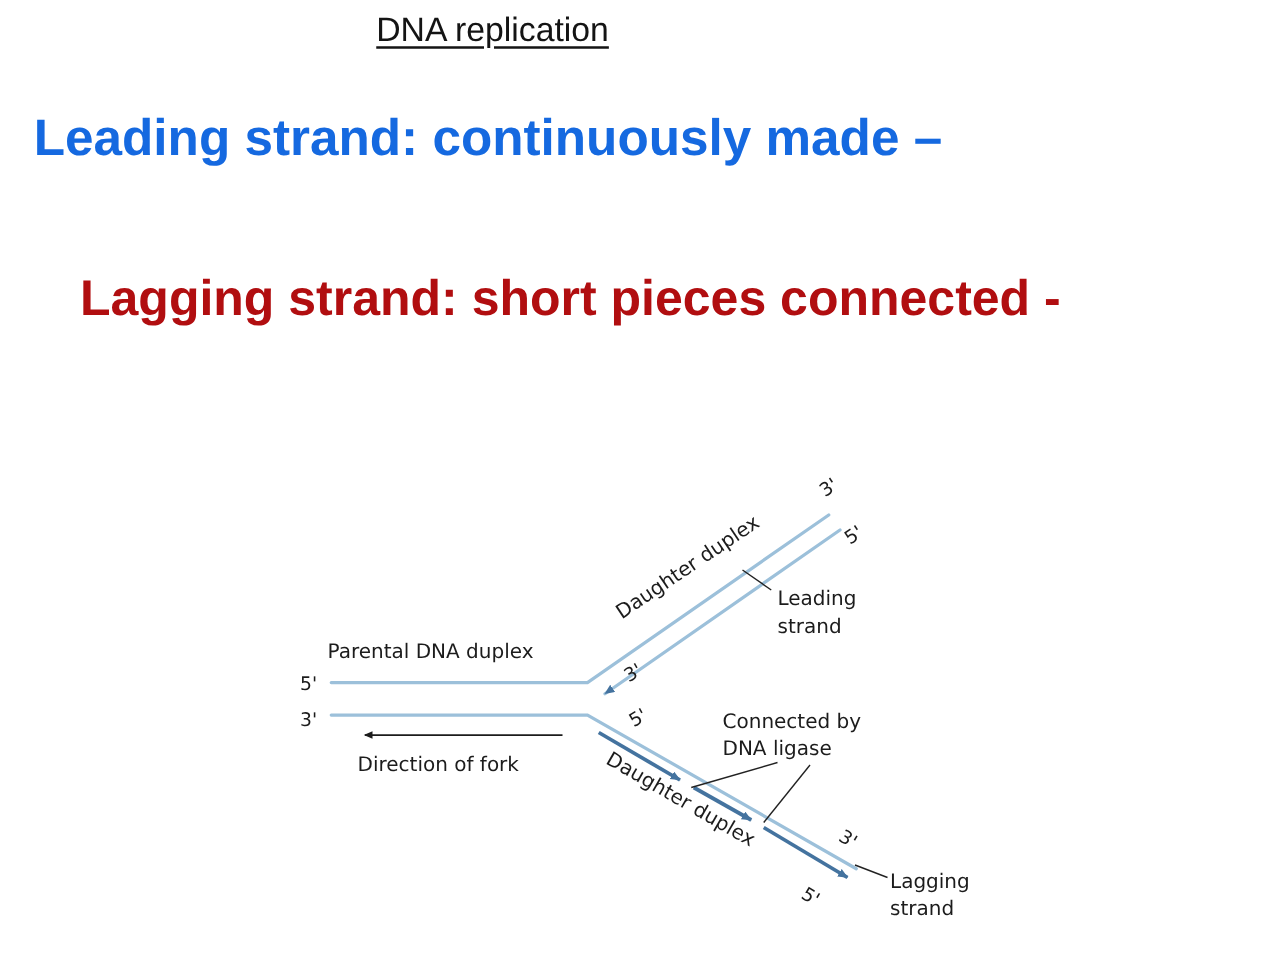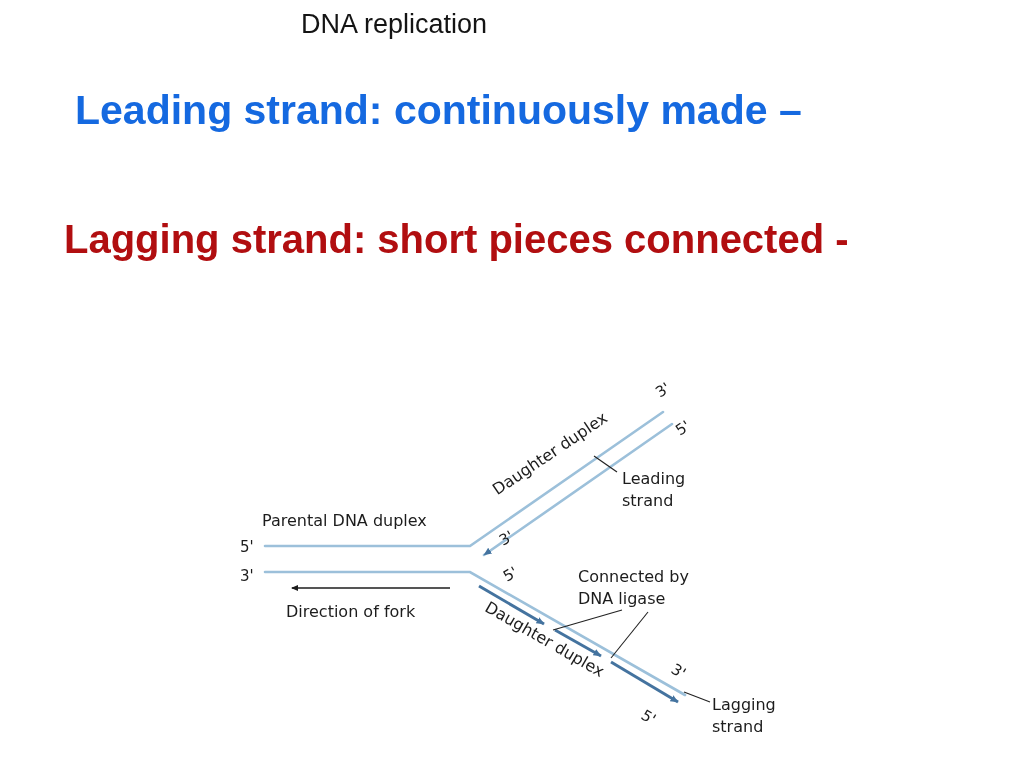--- a/index.html
+++ b/index.html
@@ -15,34 +15,34 @@
     background: var(--page_bg, #ffffff);
     overflow: hidden;
   }
   .slide-title {
     position: absolute;
     left: 301px;
     top: 9px;
     font-size: 27px;
     font-weight: 500;
     color: var(--title_color, #141414);
+    text-decoration: underline;
     text-underline-offset: 4px;
   }
   .heading {
     position: absolute;
     left: 27px;
     font-weight: bold;
     letter-spacing: 0px;
     white-space: nowrap;
   }
   .heading-leading {
     top: 87px;
     font-size: 41px;
     color: var(--heading_blue, #1569e0);
-    margin-left: 48px;
   }
   .heading-lagging {
     top: 217px;
     font-size: 40px;
     color: var(--heading_red, #b10e10);
     margin-left: 37px;
   }
   .figure-wrap {
     position: absolute;
     left: 220px;

